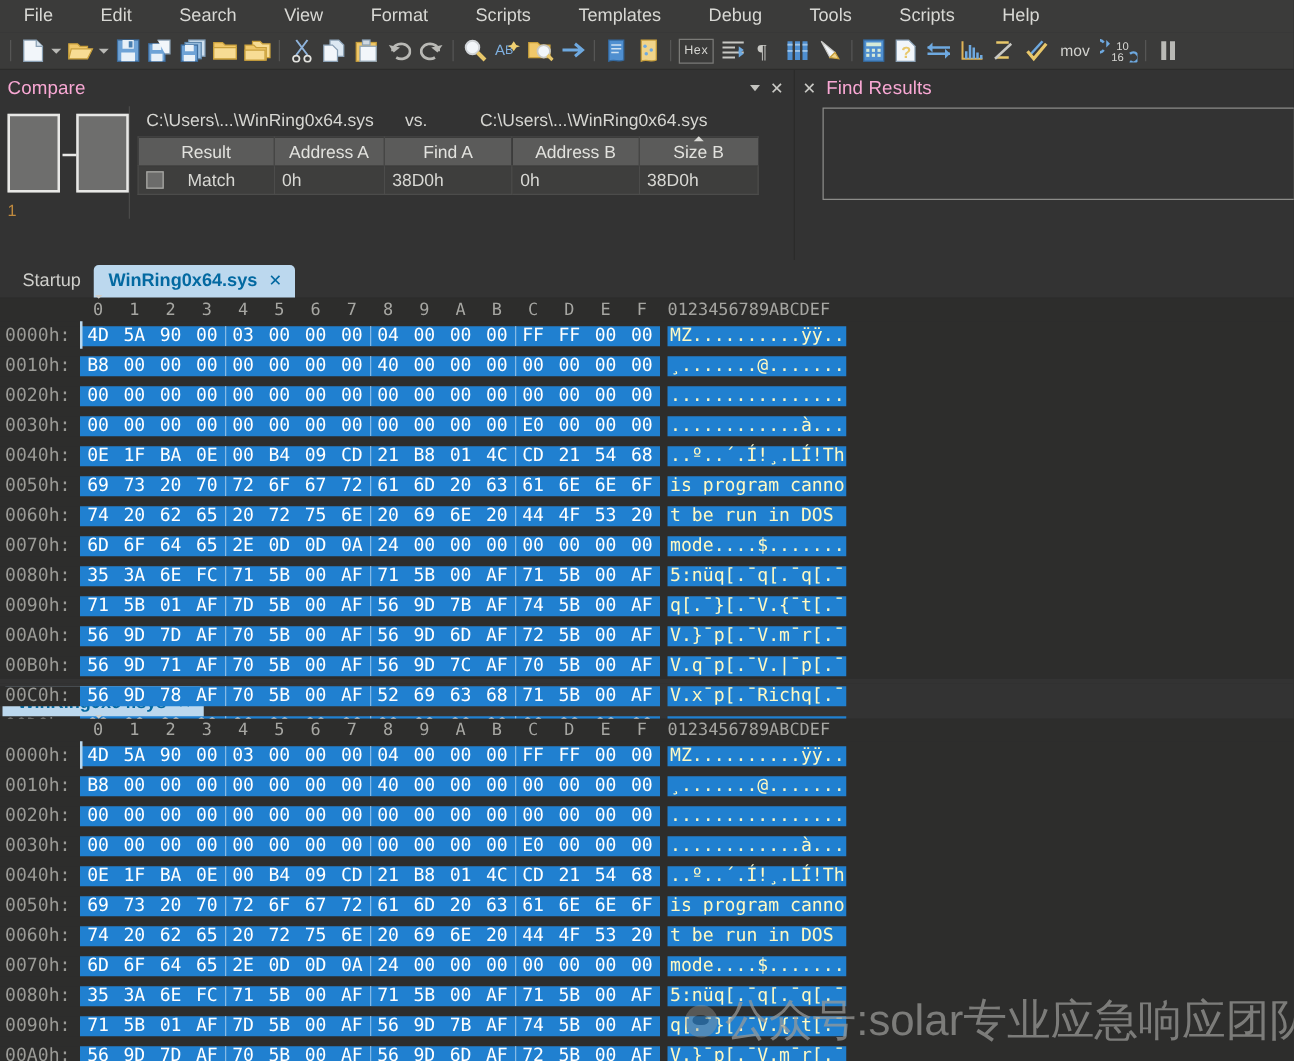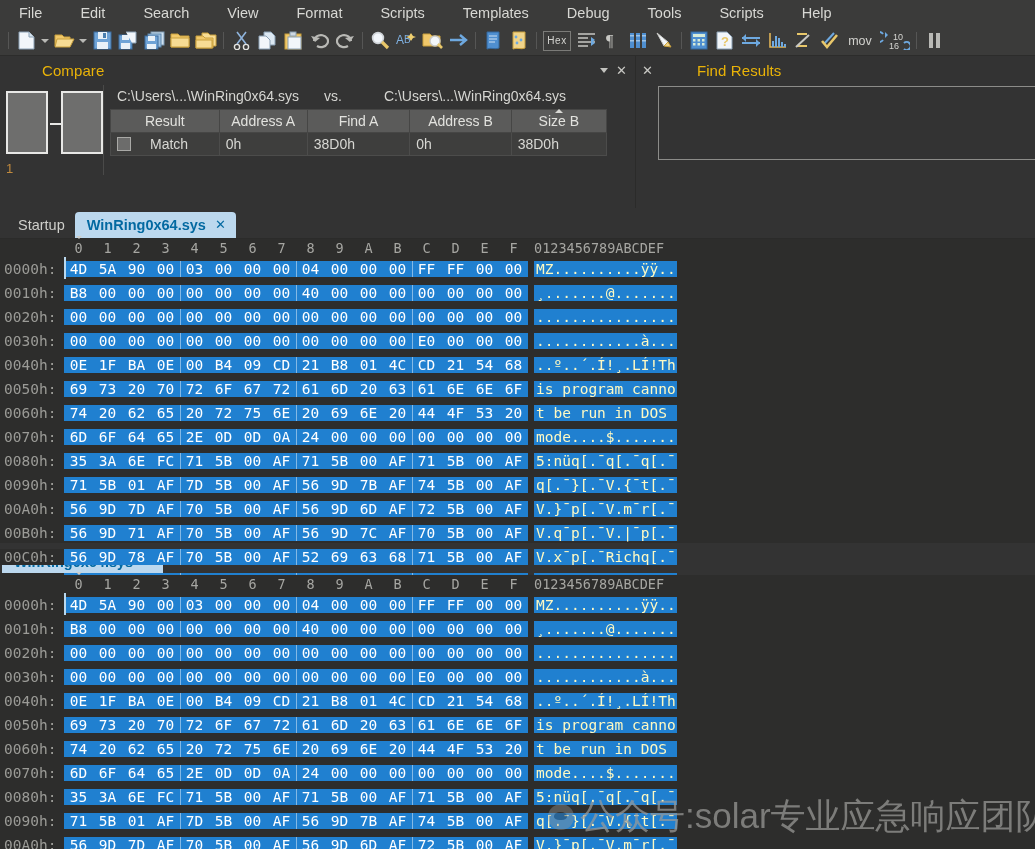--- a/index.html
+++ b/index.html
@@ -49,22 +49,22 @@
 
   
   #panels { display:flex; height:152px; background:#333333; }
   #compare-panel {
     width: 636px; background:#333333; position:relative;
     border-right: 1px solid #2b2b2a;
   }
   #find-panel { flex:1; background:#333333; position:relative; }
 
   .panel-title {
-    color:#eab308; font-size:15px;
-    padding:6px 0 4px 6px; letter-spacing:.1px;margin-left:36px;
+    color:#f9a8d4; font-size:15px;
+    padding:6px 0 4px 6px; letter-spacing:.1px;
   }
   #compare-header { display:flex; align-items:flex-start; justify-content:space-between; }
   .panel-tools { display:flex; align-items:center; gap:8px; padding:8px 8px 0 0; }
   .pt-caret { width:0;height:0;border-left:4px solid transparent;border-right:4px solid transparent;border-top:5px solid #c3c3bf; }
   .pt-x { color:#c9c9c5; font-size:13px; line-height:1; }
 
   #compare-body { display:flex; padding: 2px 0 0 0; }
   #thumbs {
     width: 102px; height: 90px; position:relative;
     border-right:1px solid #4a4a49; margin-left:2px;

